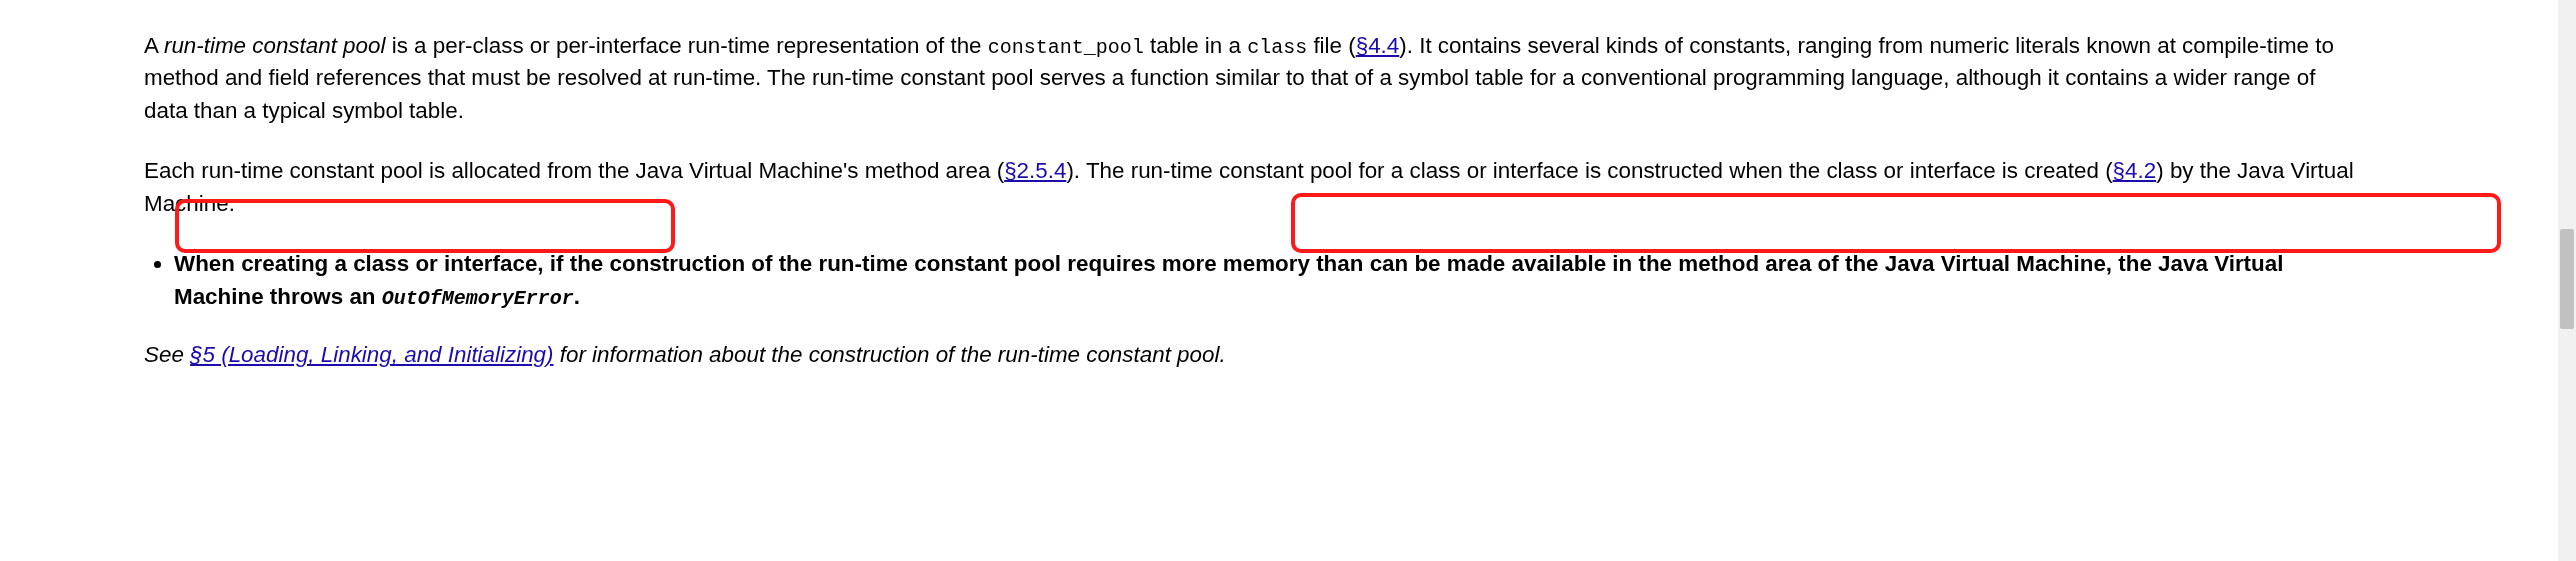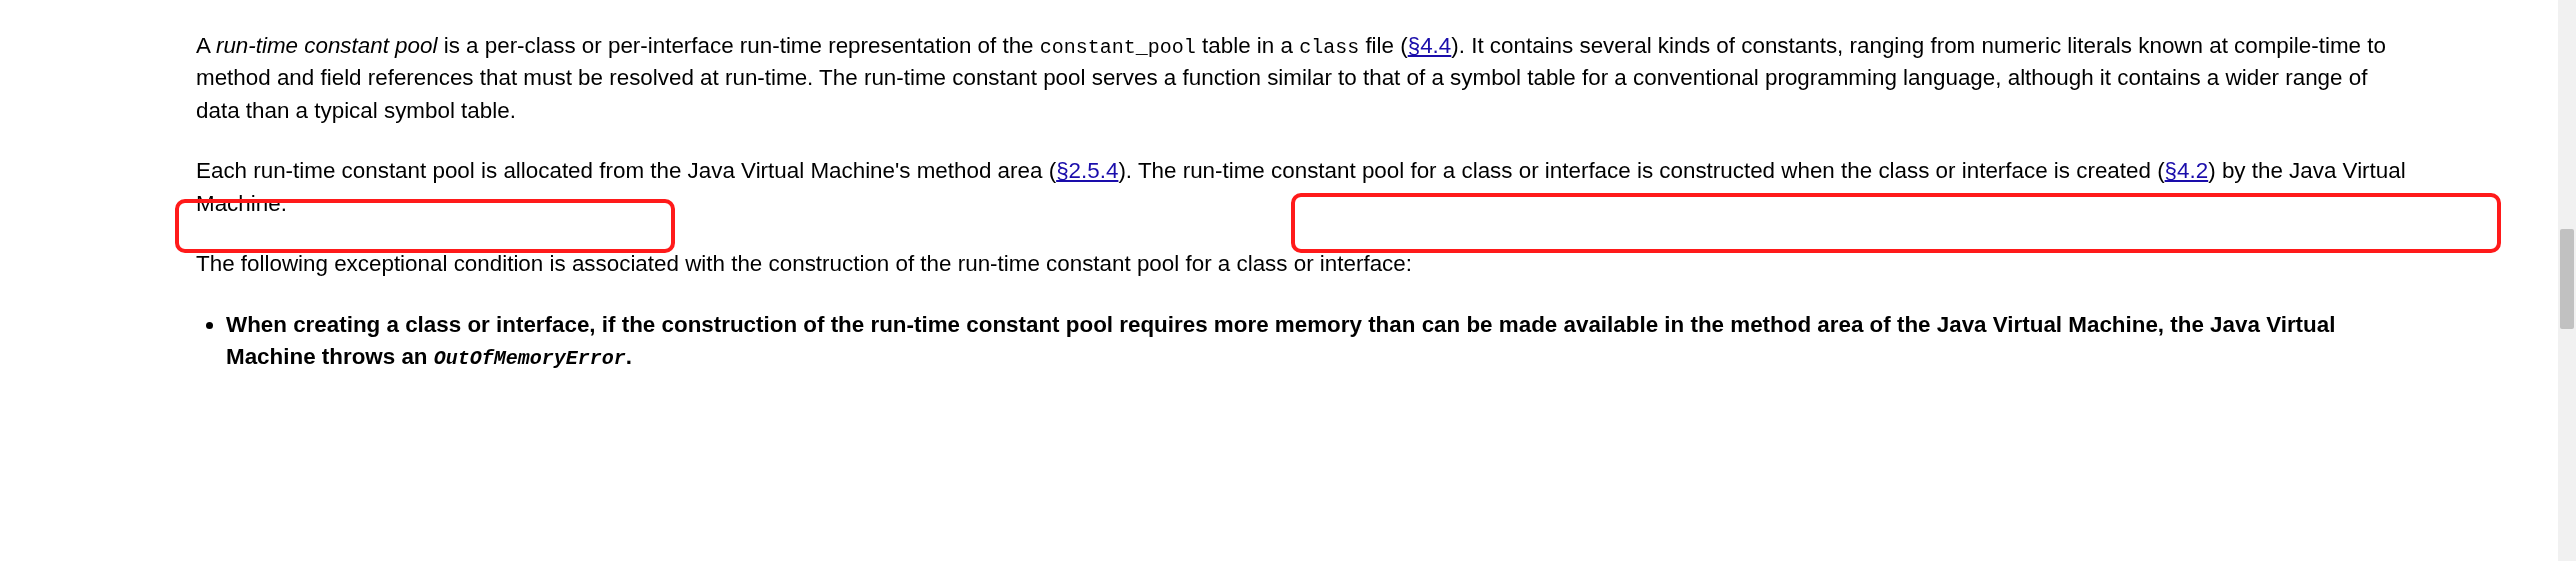--- a/index.html
+++ b/index.html
@@ -19,21 +19,20 @@
     top: 30px;
     width: 2392px;
   }
   .section-title {
     color: #e60000;
     font-weight: bold;
     font-size: 26px;
     margin: 0 0 28px 0;
   }
   .body-block {
-    margin-left: 52px;
     width: 2212px;
   }
   p {
     font-size: 22.4px;
     line-height: 1.45;
     margin: 0 0 28px 0;
   }
   .ital { font-style: italic; }
   .mono {
     font-family: "Courier New", monospace;
@@ -94,28 +93,30 @@
   <div class="body-block">
 
     <p>
       <span>A </span><span class="ital">run-time constant pool</span><span> is a per-class or per-interface run-time representation of the </span><span class="mono">constant_pool</span><span> table in a </span><span class="mono">class</span><span> file (</span><a class="xref" href="#">§4.4</a><span>). It contains several kinds of constants, ranging from numeric literals known at compile-time to method and field references that must be resolved at run-time. The run-time constant pool serves a function similar to that of a symbol table for a conventional programming language, although it contains a wider range of data than a typical symbol table.</span>
     </p>
 
     <p>
       <span>Each run-time constant pool is allocated from the Java Virtual Machine's method area (</span><a class="xref" href="#">§2.5.4</a><span>). The run-time constant pool for a class or interface is constructed when the class or interface is created (</span><a class="xref" href="#">§4.2</a><span>) by the Java Virtual Machine.</span>
     </p>
 
-    <p>The following exceptional condition is associated with the construction of the run-time constant pool for a class or interface:</p>
 
     <ul class="bul">
       <li>
         <span>When creating a class or interface, if the construction of the run-time constant pool requires more memory than can be made available in the method area of the Java Virtual Machine, the Java Virtual Machine throws an </span><span class="mono">OutOfMemoryError</span><span>.</span>
       </li>
     </ul>
 
+    <p class="see">
+      <span>See </span><a class="xref" href="#">§5 (Loading, Linking, and Initializing)</a><span> for information about the construction of the run-time constant pool.</span>
+    </p>
 
   </div>
 </div>
 
 <div class="hl" style="left:175px;top:199px;width:492px;height:46px;"></div>
 <div class="hl" style="left:1291px;top:193px;width:1202px;height:52px;"></div>
 
 <div class="scrollbar-track">
   <div class="scrollbar-thumb"></div>
 </div>

